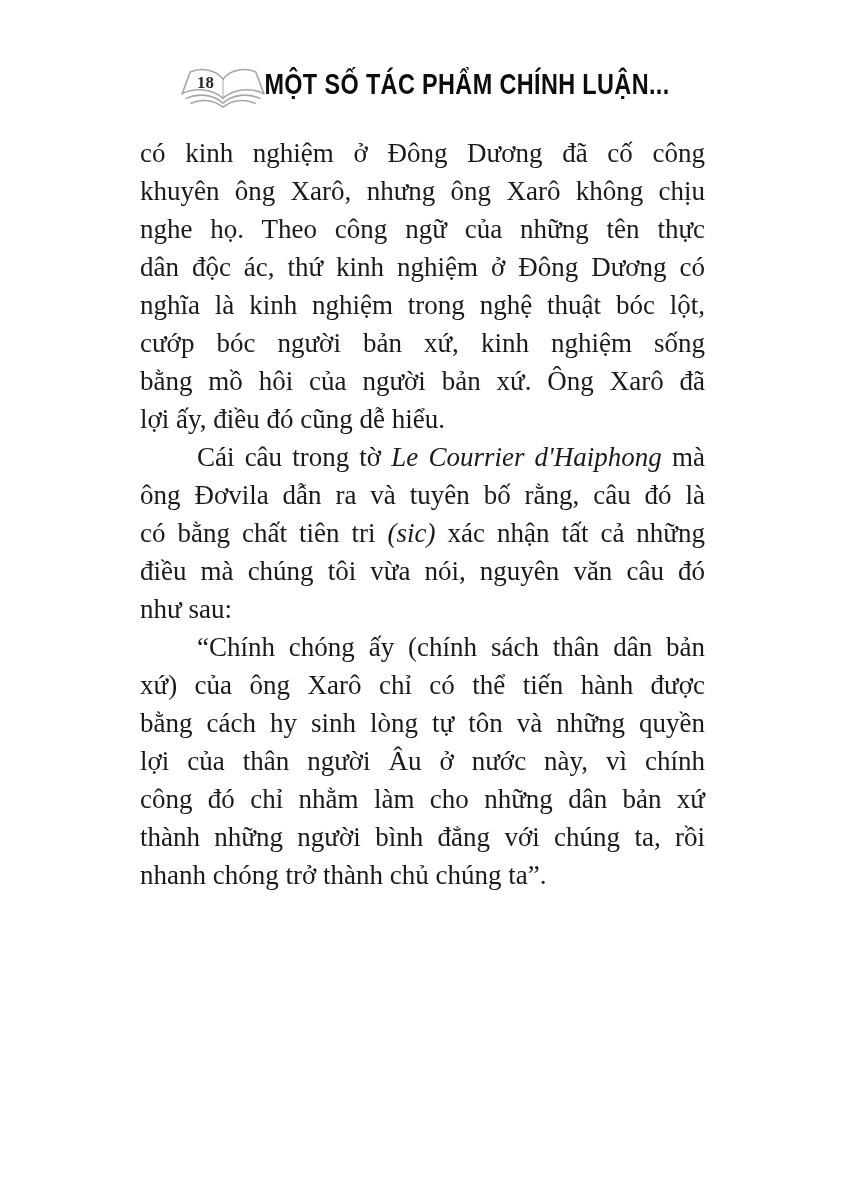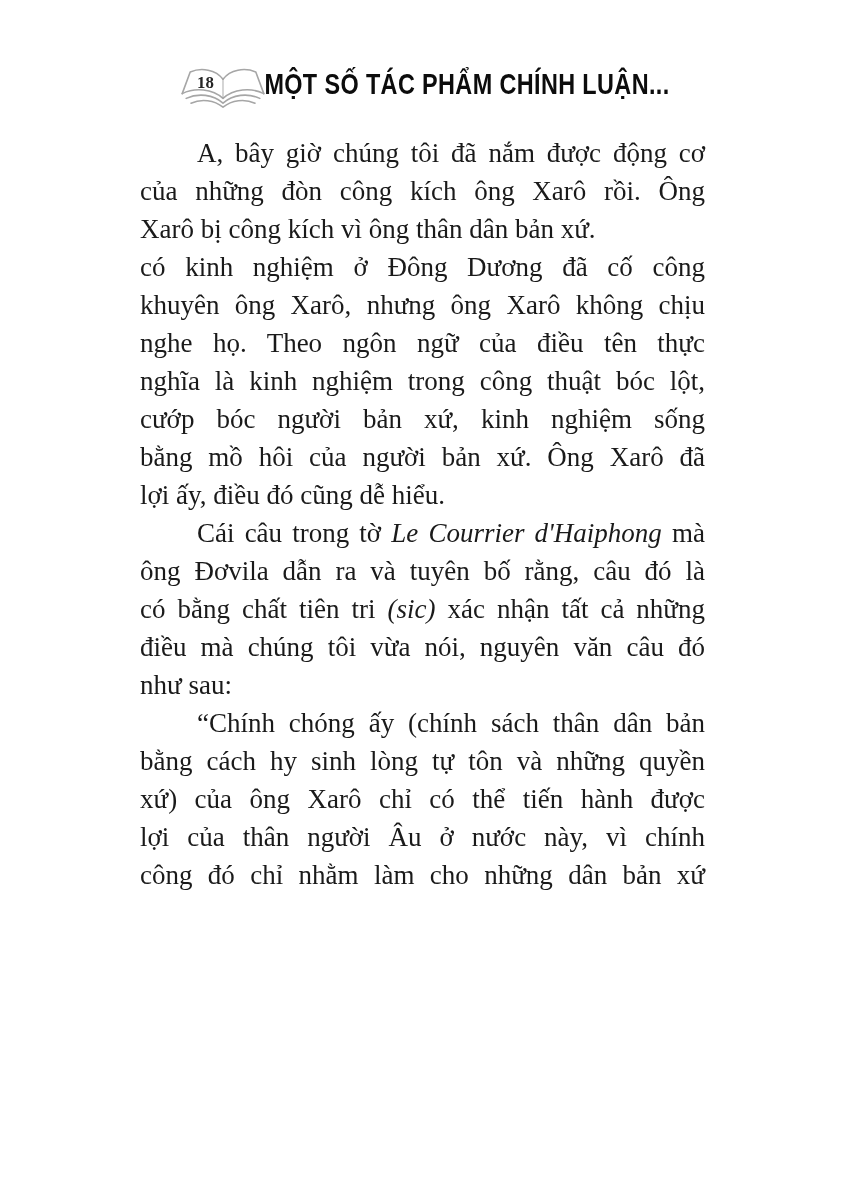--- a/index.html
+++ b/index.html
@@ -84,42 +84,40 @@
         <path d="M15 50 C 28 44, 44 46, 55 55 C 66 46, 82 44, 95 50"></path>
         <path d="M55 20 L 55 44" stroke-width="1.2"></path>
       </g>
       <text class="page-num-text" x="33" y="31" text-anchor="middle">18</text>
     </svg>
     <div class="chapter-title">MỘT SỐ TÁC PHẨM CHÍNH LUẬN...</div>
   </div>
 
   <div class="body-text">
       <div class="paragraph">
-        <div class="line first"><span>A, bây giờ chúng tôi đã nắm được động cơ</span></div>
-        <div class="line"><span>của những đòn công kích ông Xarô rồi. Ông</span></div>
-        <div class="line last"><span>Xarô bị công kích vì ông thân dân bản xứ.</span></div>
-      </div>
-      <div class="paragraph">
         <div class="line"><span>có kinh nghiệm ở Đông Dương đã cố công</span></div>
         <div class="line"><span>khuyên ông Xarô, nhưng ông Xarô không chịu</span></div>
-        <div class="line"><span>nghe họ. Theo ngôn ngữ của điều tên thực</span></div>
-        <div class="line"><span>nghĩa là kinh nghiệm trong công thuật bóc lột,</span></div>
+        <div class="line"><span>nghe họ. Theo công ngữ của những tên thực</span></div>
+        <div class="line"><span>dân độc ác, thứ kinh nghiệm ở Đông Dương có</span></div>
+        <div class="line"><span>nghĩa là kinh nghiệm trong nghệ thuật bóc lột,</span></div>
         <div class="line"><span>cướp bóc người bản xứ, kinh nghiệm sống</span></div>
         <div class="line"><span>bằng mồ hôi của người bản xứ. Ông Xarô đã</span></div>
         <div class="line last"><span>lợi ấy, điều đó cũng dễ hiểu.</span></div>
       </div>
       <div class="paragraph">
         <div class="line first"><span>Cái câu trong tờ </span><em>Le Courrier d'Haiphong</em><span> mà</span></div>
         <div class="line"><span>ông Đơvila dẫn ra và tuyên bố rằng, câu đó là</span></div>
         <div class="line"><span>có bằng chất tiên tri </span><em>(sic)</em><span> xác nhận tất cả những</span></div>
         <div class="line"><span>điều mà chúng tôi vừa nói, nguyên văn câu đó</span></div>
         <div class="line last"><span>như sau:</span></div>
       </div>
       <div class="paragraph">
         <div class="line first"><span>“Chính chóng ấy (chính sách thân dân bản</span></div>
+        <div class="line"><span>xứ) của ông Xarô chỉ có thể tiến hành được</span></div>
         <div class="line"><span>bằng cách hy sinh lòng tự tôn và những quyền</span></div>
-        <div class="line"><span>xứ) của ông Xarô chỉ có thể tiến hành được</span></div>
         <div class="line"><span>lợi của thân người Âu ở nước này, vì chính</span></div>
         <div class="line"><span>công đó chỉ nhằm làm cho những dân bản xứ</span></div>
+        <div class="line"><span>thành những người bình đẳng với chúng ta, rồi</span></div>
+        <div class="line last"><span>nhanh chóng trở thành chủ chúng ta”.</span></div>
       </div>
     </div>
 
 </div>
 
 </body></html>

